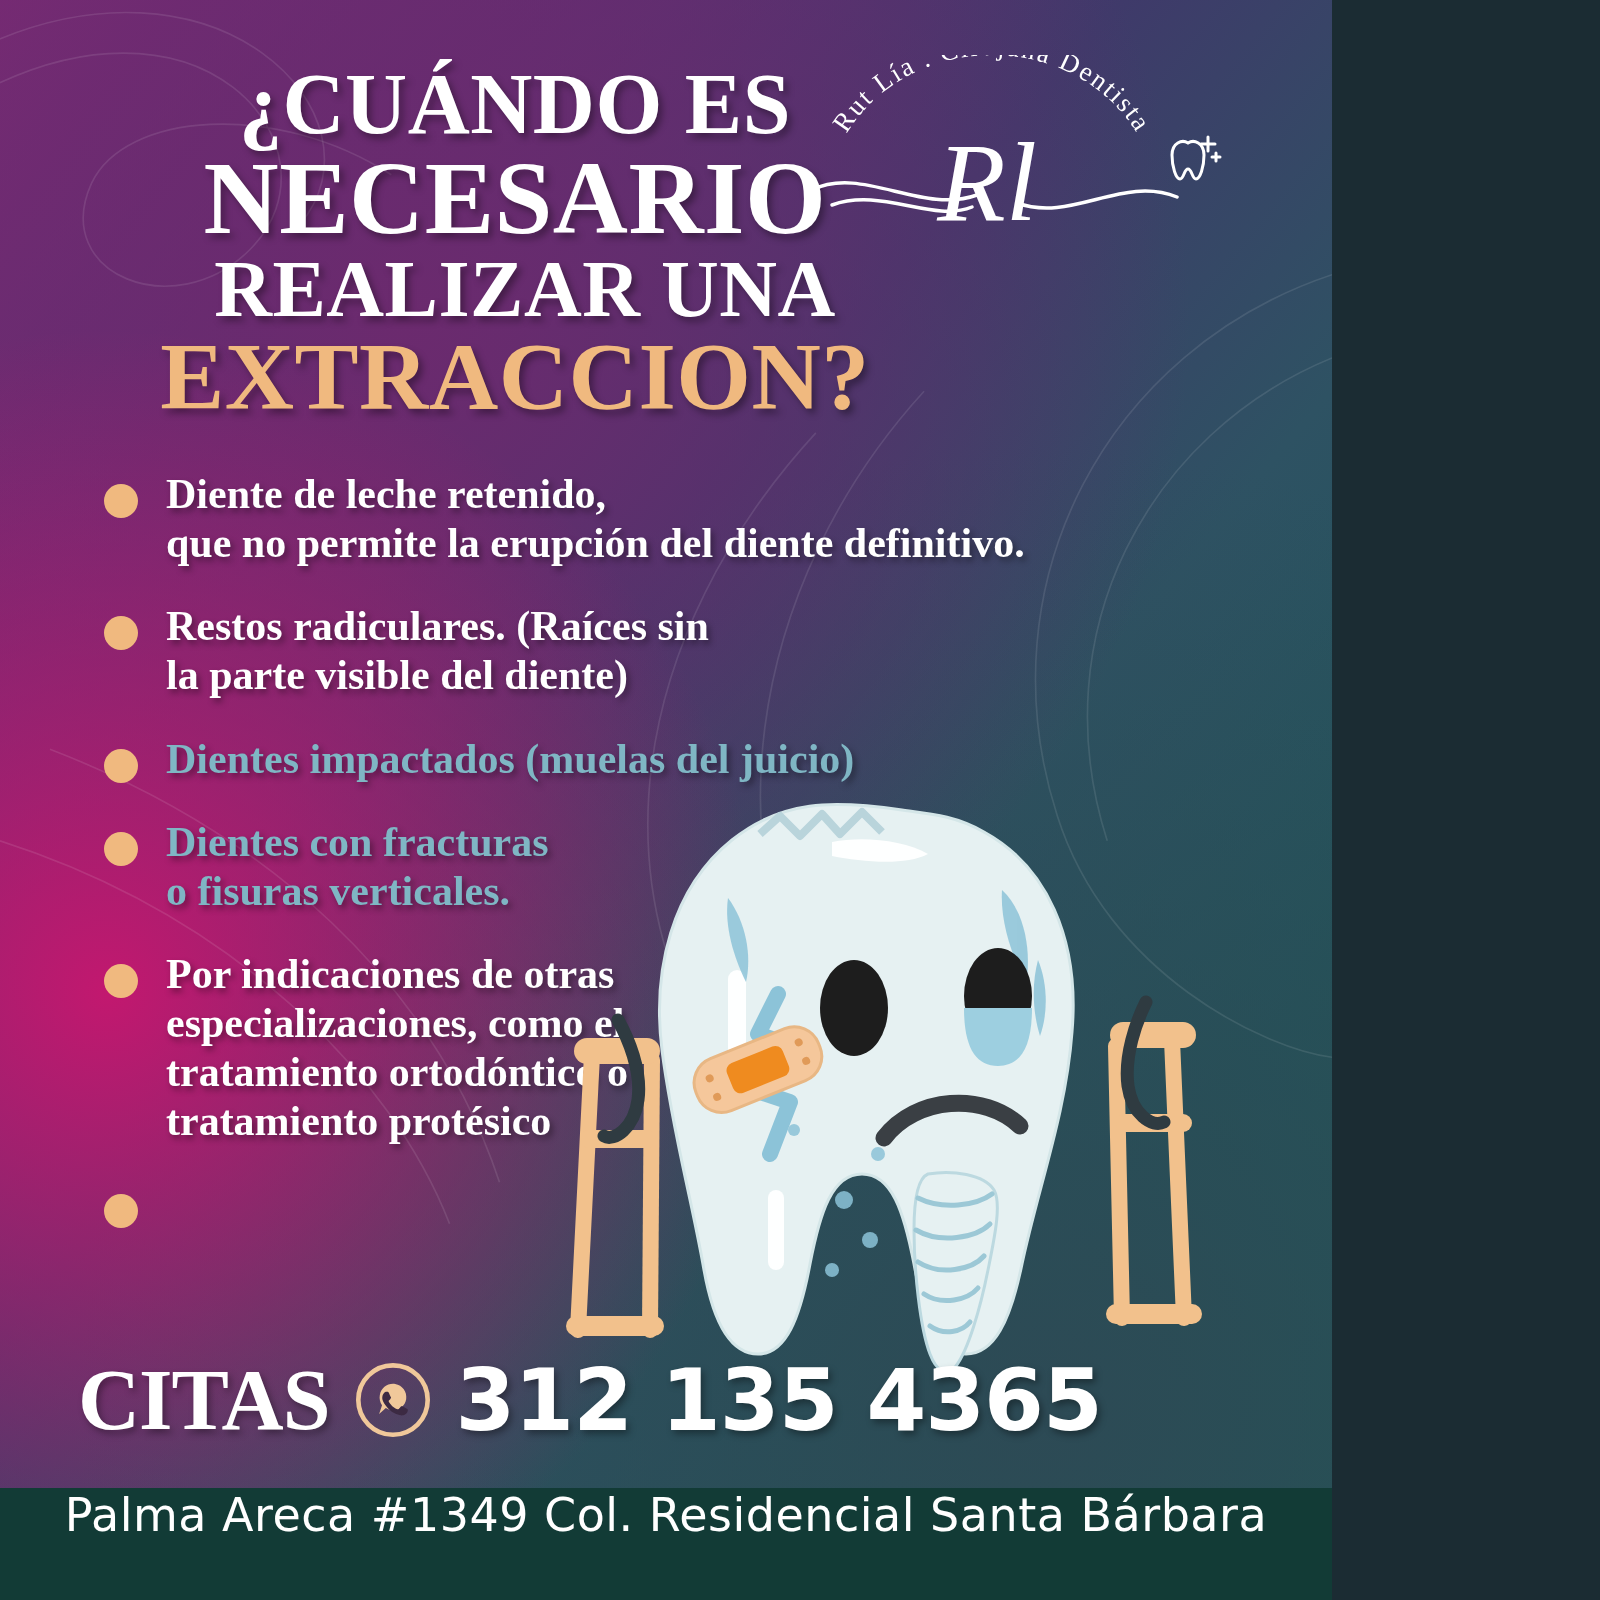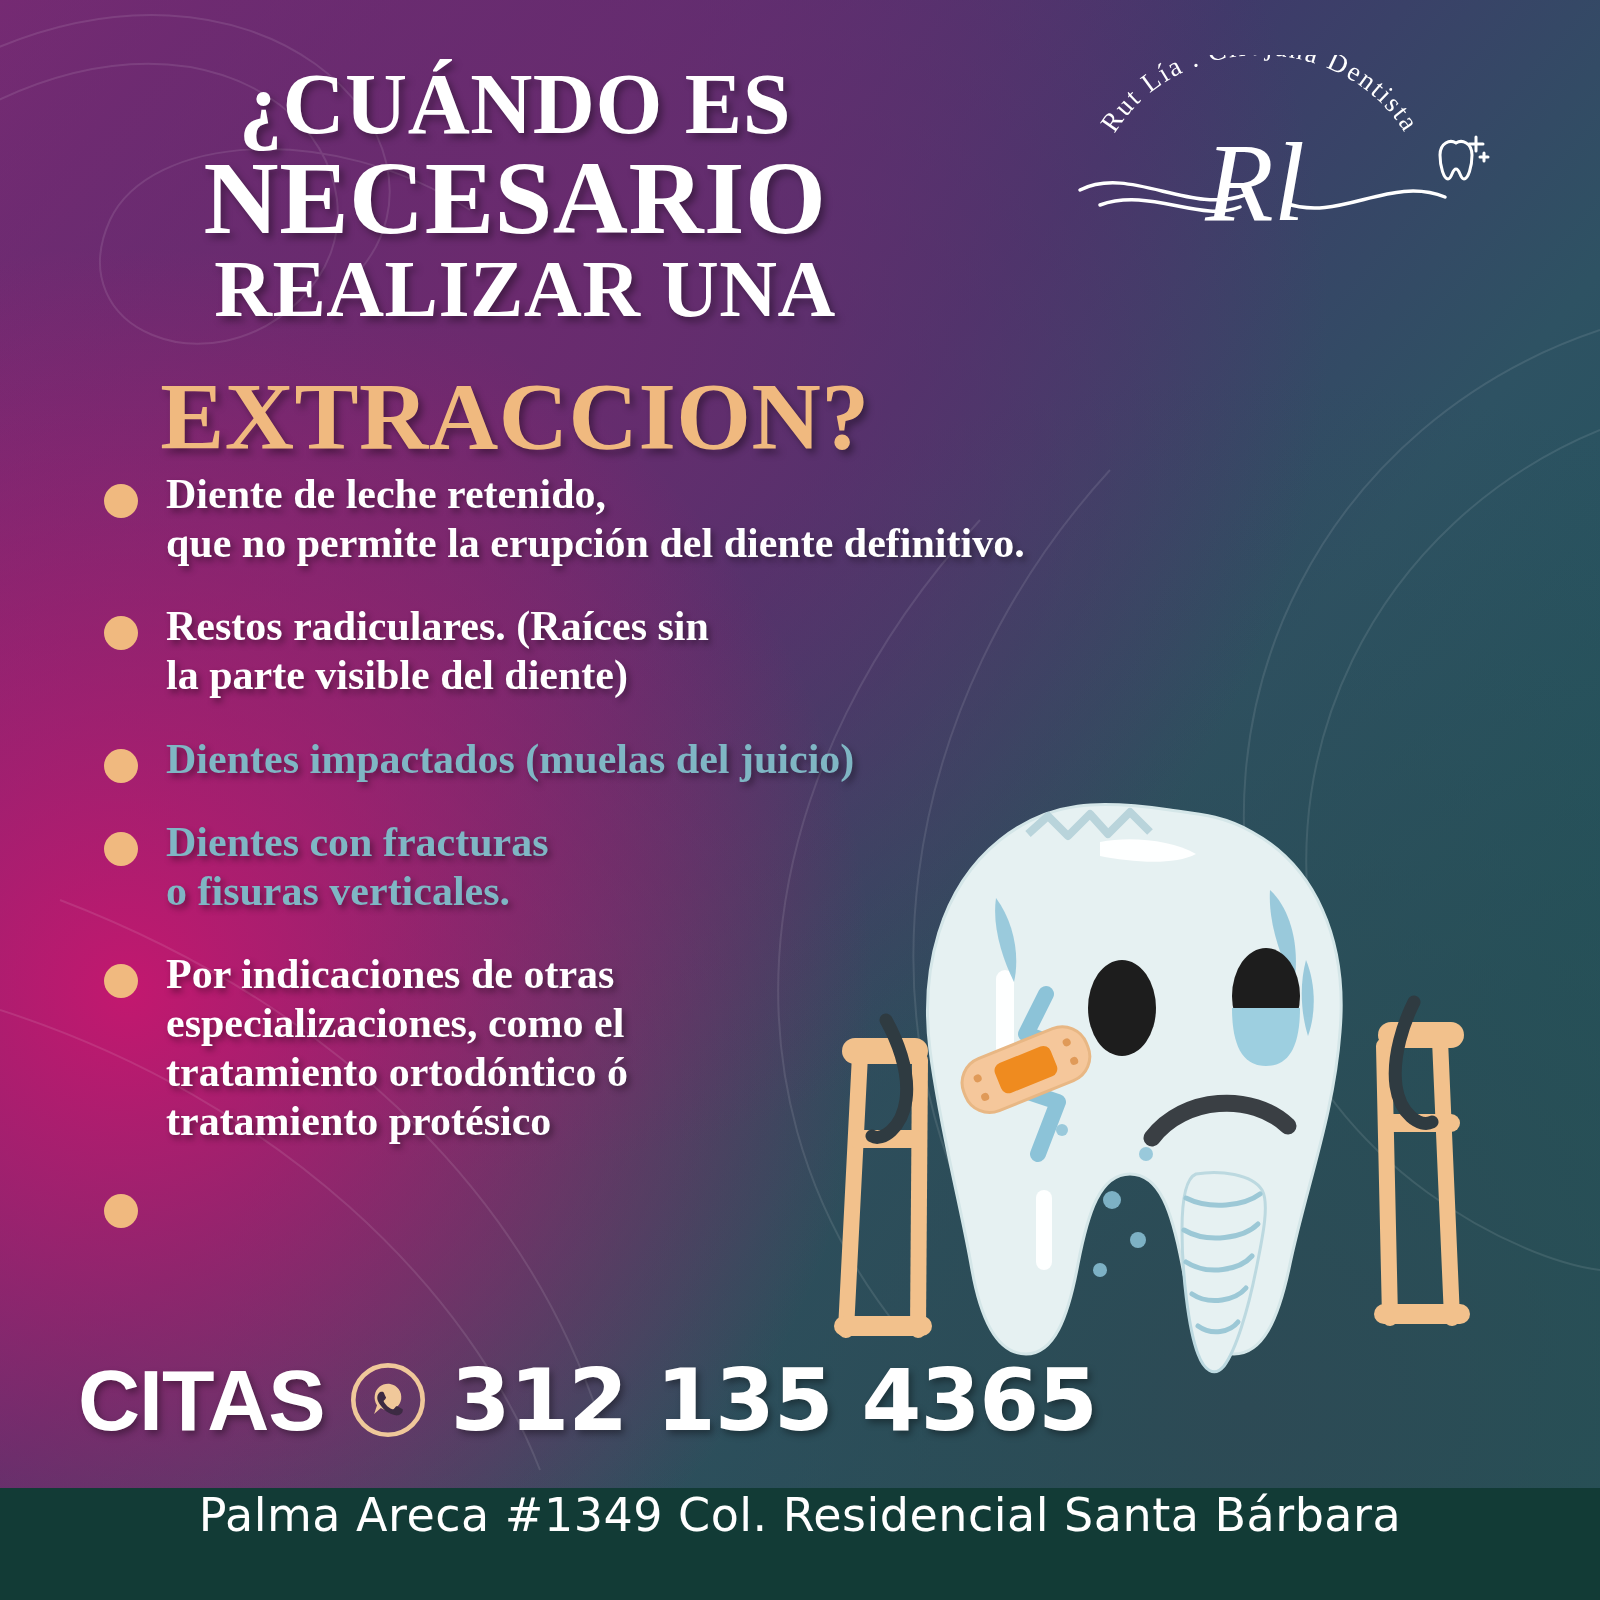--- a/index.html
+++ b/index.html
@@ -2,21 +2,21 @@
 <html><head>
 <meta charset="utf-8">
 <style>
   html, body {
     margin: 0;
     padding: 0;
     background: #1b2c33;
   }
   .poster {
     position: relative;
-    width: 1600px;
+    width: 1332px;
     height: 1600px;
     overflow: hidden;
     font-family: "Liberation Serif", serif;
     background:
       radial-gradient(circle at 8% 62%, #c2186f 0%, rgba(194,24,111,0) 42%),
       radial-gradient(circle at 30% 20%, #6b2a6e 0%, rgba(107,42,110,0) 50%),
       radial-gradient(circle at 78% 88%, #2d4a55 0%, rgba(45,74,85,0) 55%),
       linear-gradient(130deg, #7a2a75 0%, #5d2f72 22%, #3f3a6a 42%, #2e5263 62%, #21555b 80%, #1d5a56 100%);
   }
   
@@ -54,21 +54,21 @@
   .title-line {
     font-family: "Liberation Serif", serif;
     font-weight: bold;
     line-height: 0.99;
     text-shadow: 4px 5px 7px rgba(0,0,0,0.35);
     letter-spacing: 0.5px;
   }
   .t1 { font-size: 86px; }
   .t2 { font-size: 104px; }
   .t3 { font-size: 80px; padding-left: 20px; }
-  .t4 { font-size: 96px; color: #f0b97f; margin-top: 40px; }
+  .t4 { font-size: 96px; color: #f0b97f; }
 
   
   .logo {
     position: absolute;
     right: 90px;
     top: 55px;
     width: 470px;
     height: 190px;
     color: #fff;
   }
@@ -119,21 +119,21 @@
   
   .citas {
     position: absolute;
     left: 78px;
     bottom: 150px;
     display: flex;
     align-items: center;
     gap: 26px;
   }
   .citas .word {
-    font-family: Liberation Sans, sans-serif;
+    font-family: Liberation Serif, serif;
     font-weight: bold;
     font-size: 86px;
     color: #ffffff;
     letter-spacing: -1px;
     text-shadow: 3px 4px 7px rgba(0,0,0,0.35);
   }
   .citas .phone {
     font-family: "DejaVu Sans", sans-serif;
     font-weight: bold;
     font-size: 86px;

